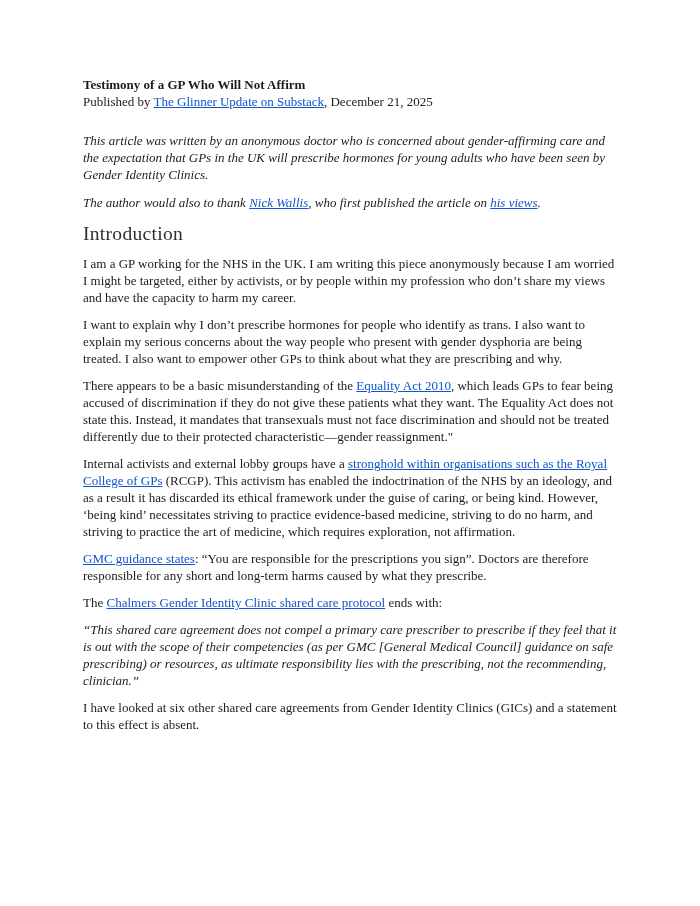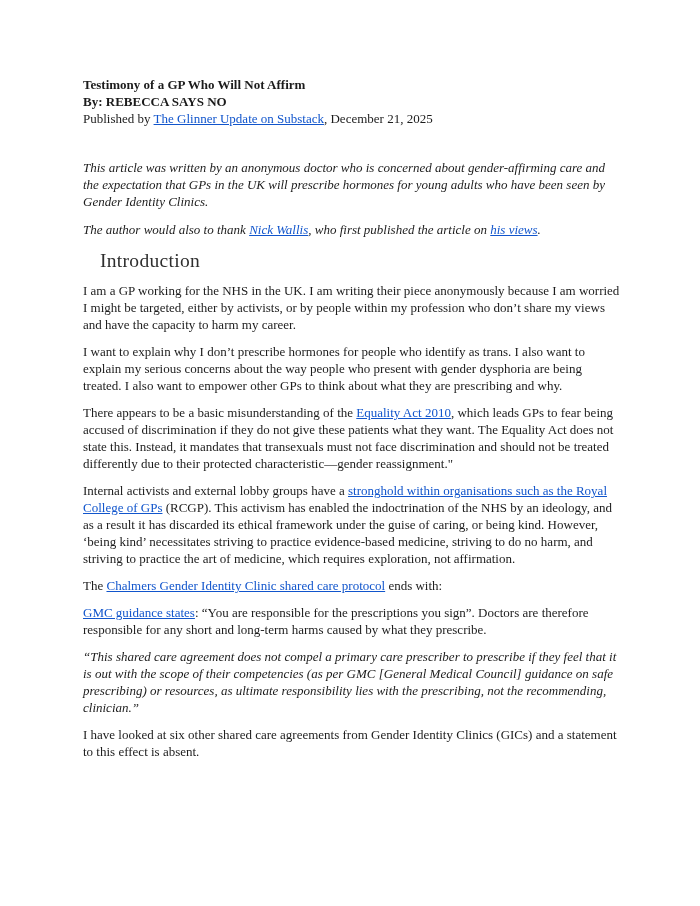--- a/index.html
+++ b/index.html
@@ -14,64 +14,63 @@
     border-radius: 6px;
   }
   .content {
     position: absolute;
     left: 83px;
     top: 76px;
     width: 537px;
   }
   .meta { font-size: 13px; line-height: 17px; margin: 0; }
   .meta.bold { font-weight: bold; }
-  .note { margin-top: 32px; }
+  .note { margin-top: 22px; }
   .para {
     font-size: 13px;
     line-height: 17px;
     margin: 0 0 10px 0;
   }
   .note .para { margin-bottom: 11px; }
   .italic { font-style: italic; }
   h2.section-heading {
     font-size: 19.5px;
     line-height: 24px;
     font-weight: 400;
     color: #2e2e2e;
-    margin: 11px 0 9px 17px;
+    margin: 11px 0 9px 0;
     letter-spacing: 0.3px;
   }
   a.doc-link {
     color: var(--link-color, #1155cc);
     text-decoration: underline;
     cursor: pointer;
   }
 </style>
 </head>
 <body>
 
 <div class="page" style="color: rgb(28, 28, 28); background: rgb(255, 255, 255);">
   <div class="content">
 
     <p class="meta bold">Testimony of a GP Who Will Not Affirm</p>
-    <p class="meta bold">By: REBECCA SAYS NO</p>
     <p class="meta"><span>Published by </span><a href="#" class="doc-link">The Glinner Update on Substack</a><span>, December 21, 2025</span></p>
 
     <div class="note">
         <p class="para italic"><span>This article was written by an anonymous doctor who is concerned about gender-affirming care and the expectation that GPs in the UK will prescribe hormones for young adults who have been seen by Gender Identity Clinics.</span></p>
         <p class="para italic"><span>The author would also to thank </span><a href="#" class="doc-link">Nick Wallis</a><span>, who first published the article on </span><a href="#" class="doc-link">his views</a><span>.</span></p>
       </div>
 
     <h2 class="section-heading">Introduction</h2>
 
     <div>
-        <p class="para"><span>I am a GP working for the NHS in the UK. I am writing their piece anonymously because I am worried I might be targeted, either by activists, or by people within my profession who don’t share my views and have the capacity to harm my career.</span></p>
+        <p class="para"><span>I am a GP working for the NHS in the UK. I am writing this piece anonymously because I am worried I might be targeted, either by activists, or by people within my profession who don’t share my views and have the capacity to harm my career.</span></p>
         <p class="para"><span>I want to explain why I don’t prescribe hormones for people who identify as trans. I also want to explain my serious concerns about the way people who present with gender dysphoria are being treated. I also want to empower other GPs to think about what they are prescribing and why.</span></p>
         <p class="para"><span>There appears to be a basic misunderstanding of the </span><a href="#" class="doc-link">Equality Act 2010</a><span>, which leads GPs to fear being accused of discrimination if they do not give these patients what they want. The Equality Act does not state this. Instead, it mandates that transexuals must not face discrimination and should not be treated differently due to their protected characteristic—gender reassignment."</span></p>
         <p class="para"><span>Internal activists and external lobby groups have a </span><a href="#" class="doc-link">stronghold within organisations such as the Royal College of GPs</a><span> (RCGP). This activism has enabled the indoctrination of the NHS by an ideology, and as a result it has discarded its ethical framework under the guise of caring, or being kind. However, ‘being kind’ necessitates striving to practice evidence-based medicine, striving to do no harm, and striving to practice the art of medicine, which requires exploration, not affirmation.</span></p>
+        <p class="para"><a href="#" class="doc-link">GMC guidance states</a><span>: “You are responsible for the prescriptions you sign”. Doctors are therefore responsible for any short and long-term harms caused by what they prescribe.</span></p>
         <p class="para"><span>The </span><a href="#" class="doc-link">Chalmers Gender Identity Clinic shared care protocol</a><span> ends with:</span></p>
-        <p class="para"><a href="#" class="doc-link">GMC guidance states</a><span>: “You are responsible for the prescriptions you sign”. Doctors are therefore responsible for any short and long-term harms caused by what they prescribe.</span></p>
         <p class="para italic"><span>“This shared care agreement does not compel a primary care prescriber to prescribe if they feel that it is out with the scope of their competencies (as per GMC [General Medical Council] guidance on safe prescribing) or resources, as ultimate responsibility lies with the prescribing, not the recommending, clinician.”</span></p>
         <p class="para"><span>I have looked at six other shared care agreements from Gender Identity Clinics (GICs) and a statement to this effect is absent.</span></p>
       </div>
 
   </div>
 </div>
 
 </body></html>

